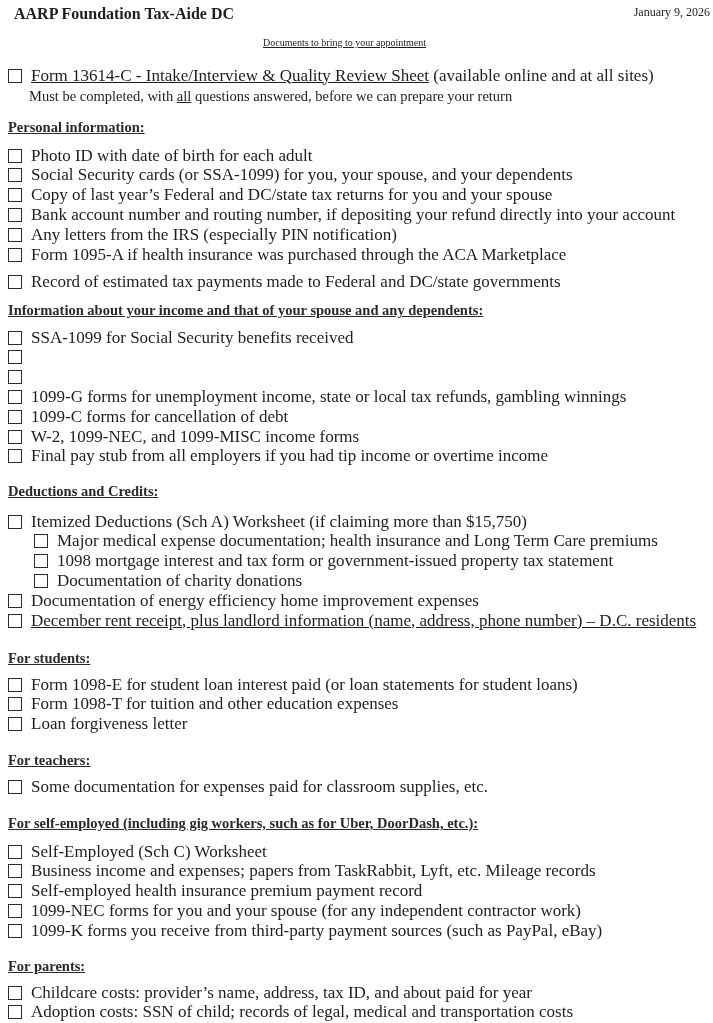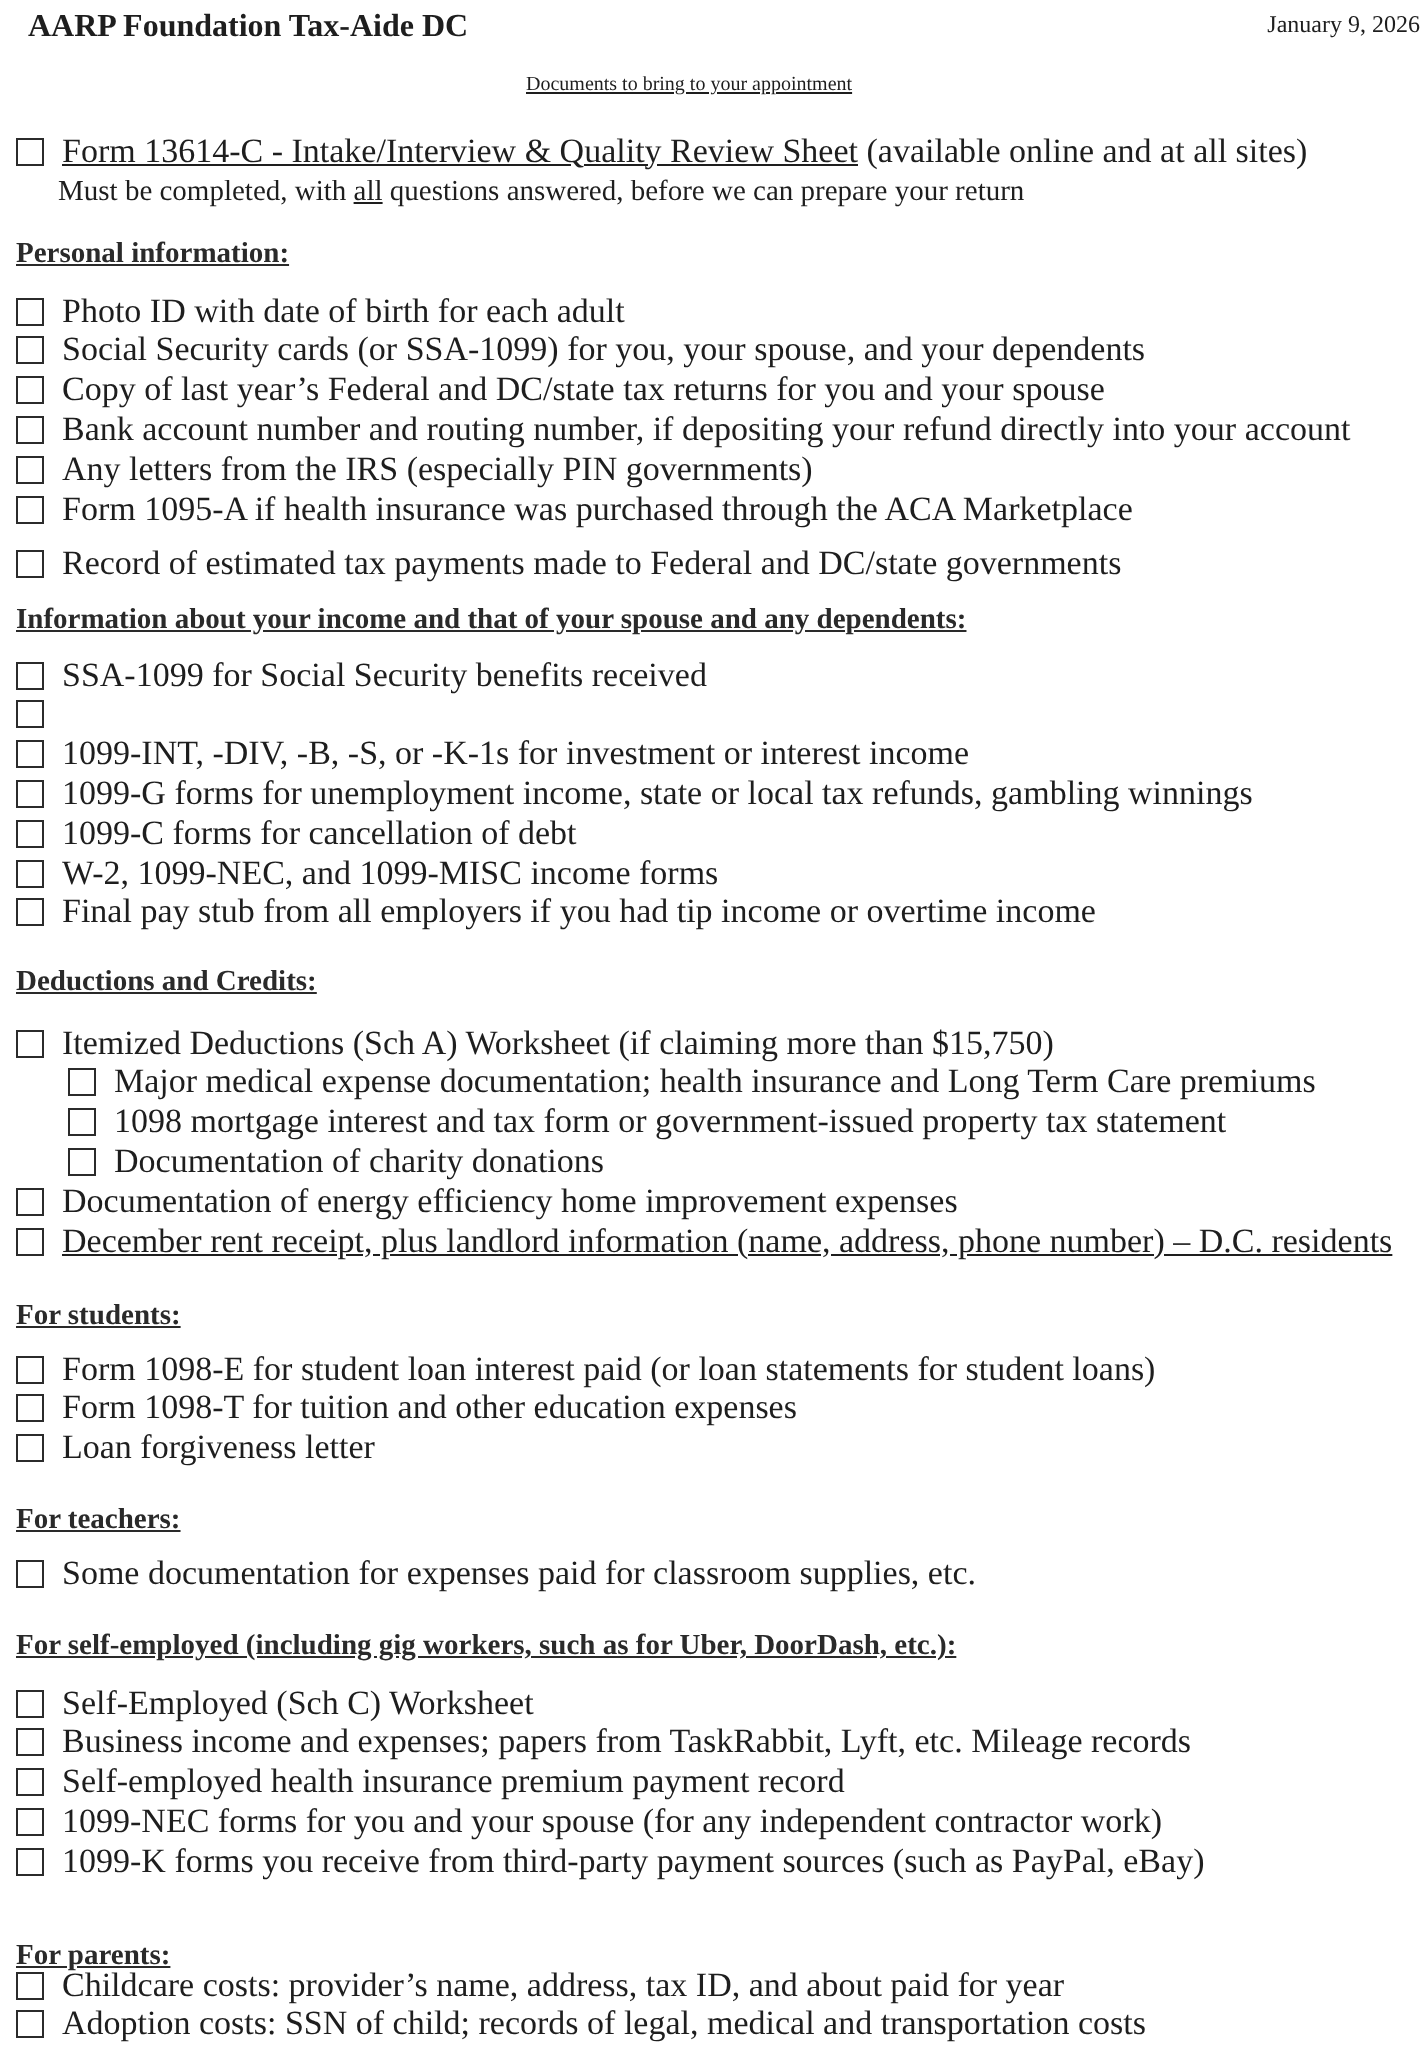--- a/index.html
+++ b/index.html
@@ -52,21 +52,21 @@
       <div class="abs row" style="top: 185.6px; left: 8px;">
         <span class="box"></span>
         <span>Copy of last year’s Federal and DC/state tax returns for you and your spouse</span>
       </div>
       <div class="abs row" style="top: 205.4px; left: 8px;">
         <span class="box"></span>
         <span>Bank account number and routing number, if depositing your refund directly into your account</span>
       </div>
       <div class="abs row" style="top: 225.2px; left: 8px;">
         <span class="box"></span>
-        <span>Any letters from the IRS (especially PIN governments)</span>
+        <span>Any letters from the IRS (especially PIN notification)</span>
       </div>
       <div class="abs row" style="top: 245px; left: 8px;">
         <span class="box"></span>
         <span>Form 1095-A if health insurance was purchased through the ACA Marketplace</span>
       </div>
       <div class="abs row" style="top: 272px; left: 8px;">
         <span class="box"></span>
         <span>Record of estimated tax payments made to Federal and DC/state governments</span>
       </div>
     </div>
@@ -74,21 +74,20 @@
       <div class="abs sec" style="top: 302px;">Information about your income and that of your spouse and any dependents:</div>
       <div class="abs row" style="top: 328px; left: 8px;">
         <span class="box"></span>
         <span>SSA-1099 for Social Security benefits received</span>
       </div>
       <div class="abs row" style="top: 347.8px; left: 8px;">
         <span class="box"></span>
       </div>
       <div class="abs row" style="top: 367.6px; left: 8px;">
         <span class="box"></span>
-        <span>1099-INT, -DIV, -B, -S, or -K-1s for investment or interest income</span>
       </div>
       <div class="abs row" style="top: 387.4px; left: 8px;">
         <span class="box"></span>
         <span>1099-G forms for unemployment income, state or local tax refunds, gambling winnings</span>
       </div>
       <div class="abs row" style="top: 407.2px; left: 8px;">
         <span class="box"></span>
         <span>1099-C forms for cancellation of debt</span>
       </div>
       <div class="abs row" style="top: 427px; left: 8px;">
@@ -166,21 +165,21 @@
       <div class="abs row" style="top: 901.4px; left: 8px;">
         <span class="box"></span>
         <span>1099-NEC forms for you and your spouse (for any independent contractor work)</span>
       </div>
       <div class="abs row" style="top: 921.2px; left: 8px;">
         <span class="box"></span>
         <span>1099-K forms you receive from third-party payment sources (such as PayPal, eBay)</span>
       </div>
     </div>
     <div>
-      <div class="abs sec" style="top: 958px; margin-top: 12px;">For parents:</div>
+      <div class="abs sec" style="top: 958px;">For parents:</div>
       <div class="abs row" style="top: 983px; left: 8px;">
         <span class="box"></span>
         <span>Childcare costs: provider’s name, address, tax ID, and about paid for year</span>
       </div>
       <div class="abs row" style="top: 1002.8px; left: 8px;">
         <span class="box"></span>
         <span>Adoption costs: SSN of child; records of legal, medical and transportation costs</span>
       </div>
     </div>
   </div>

